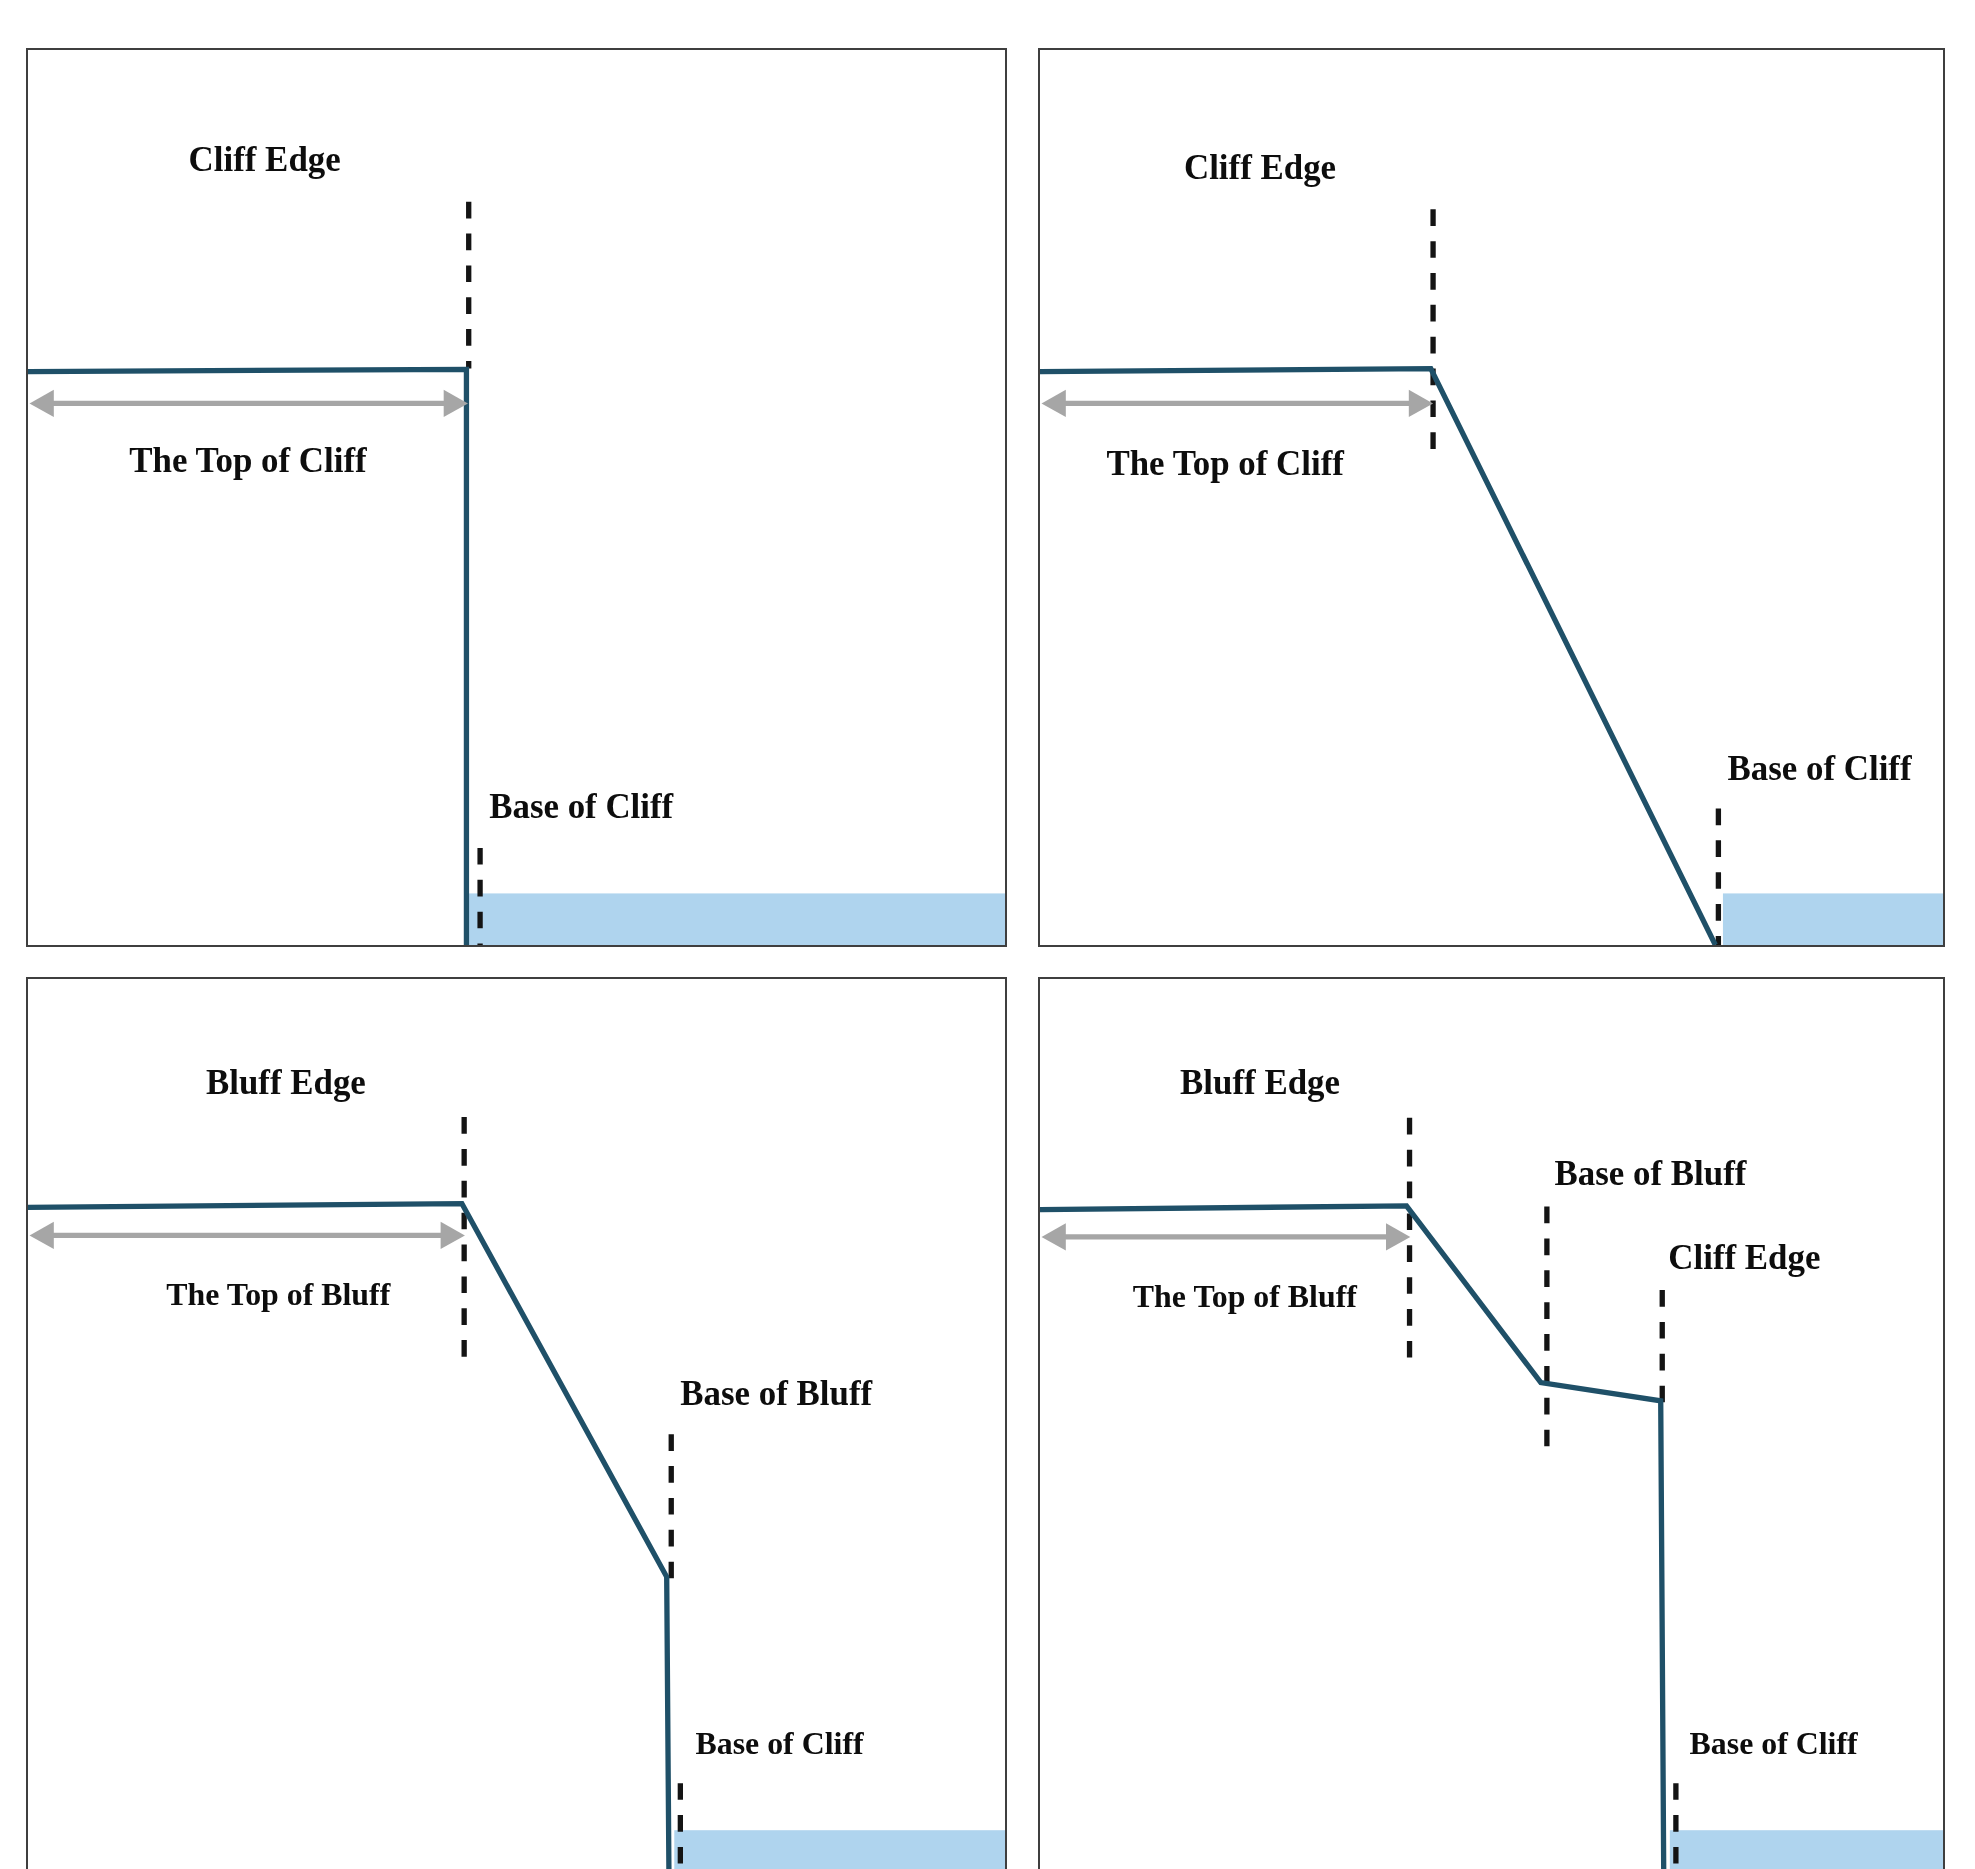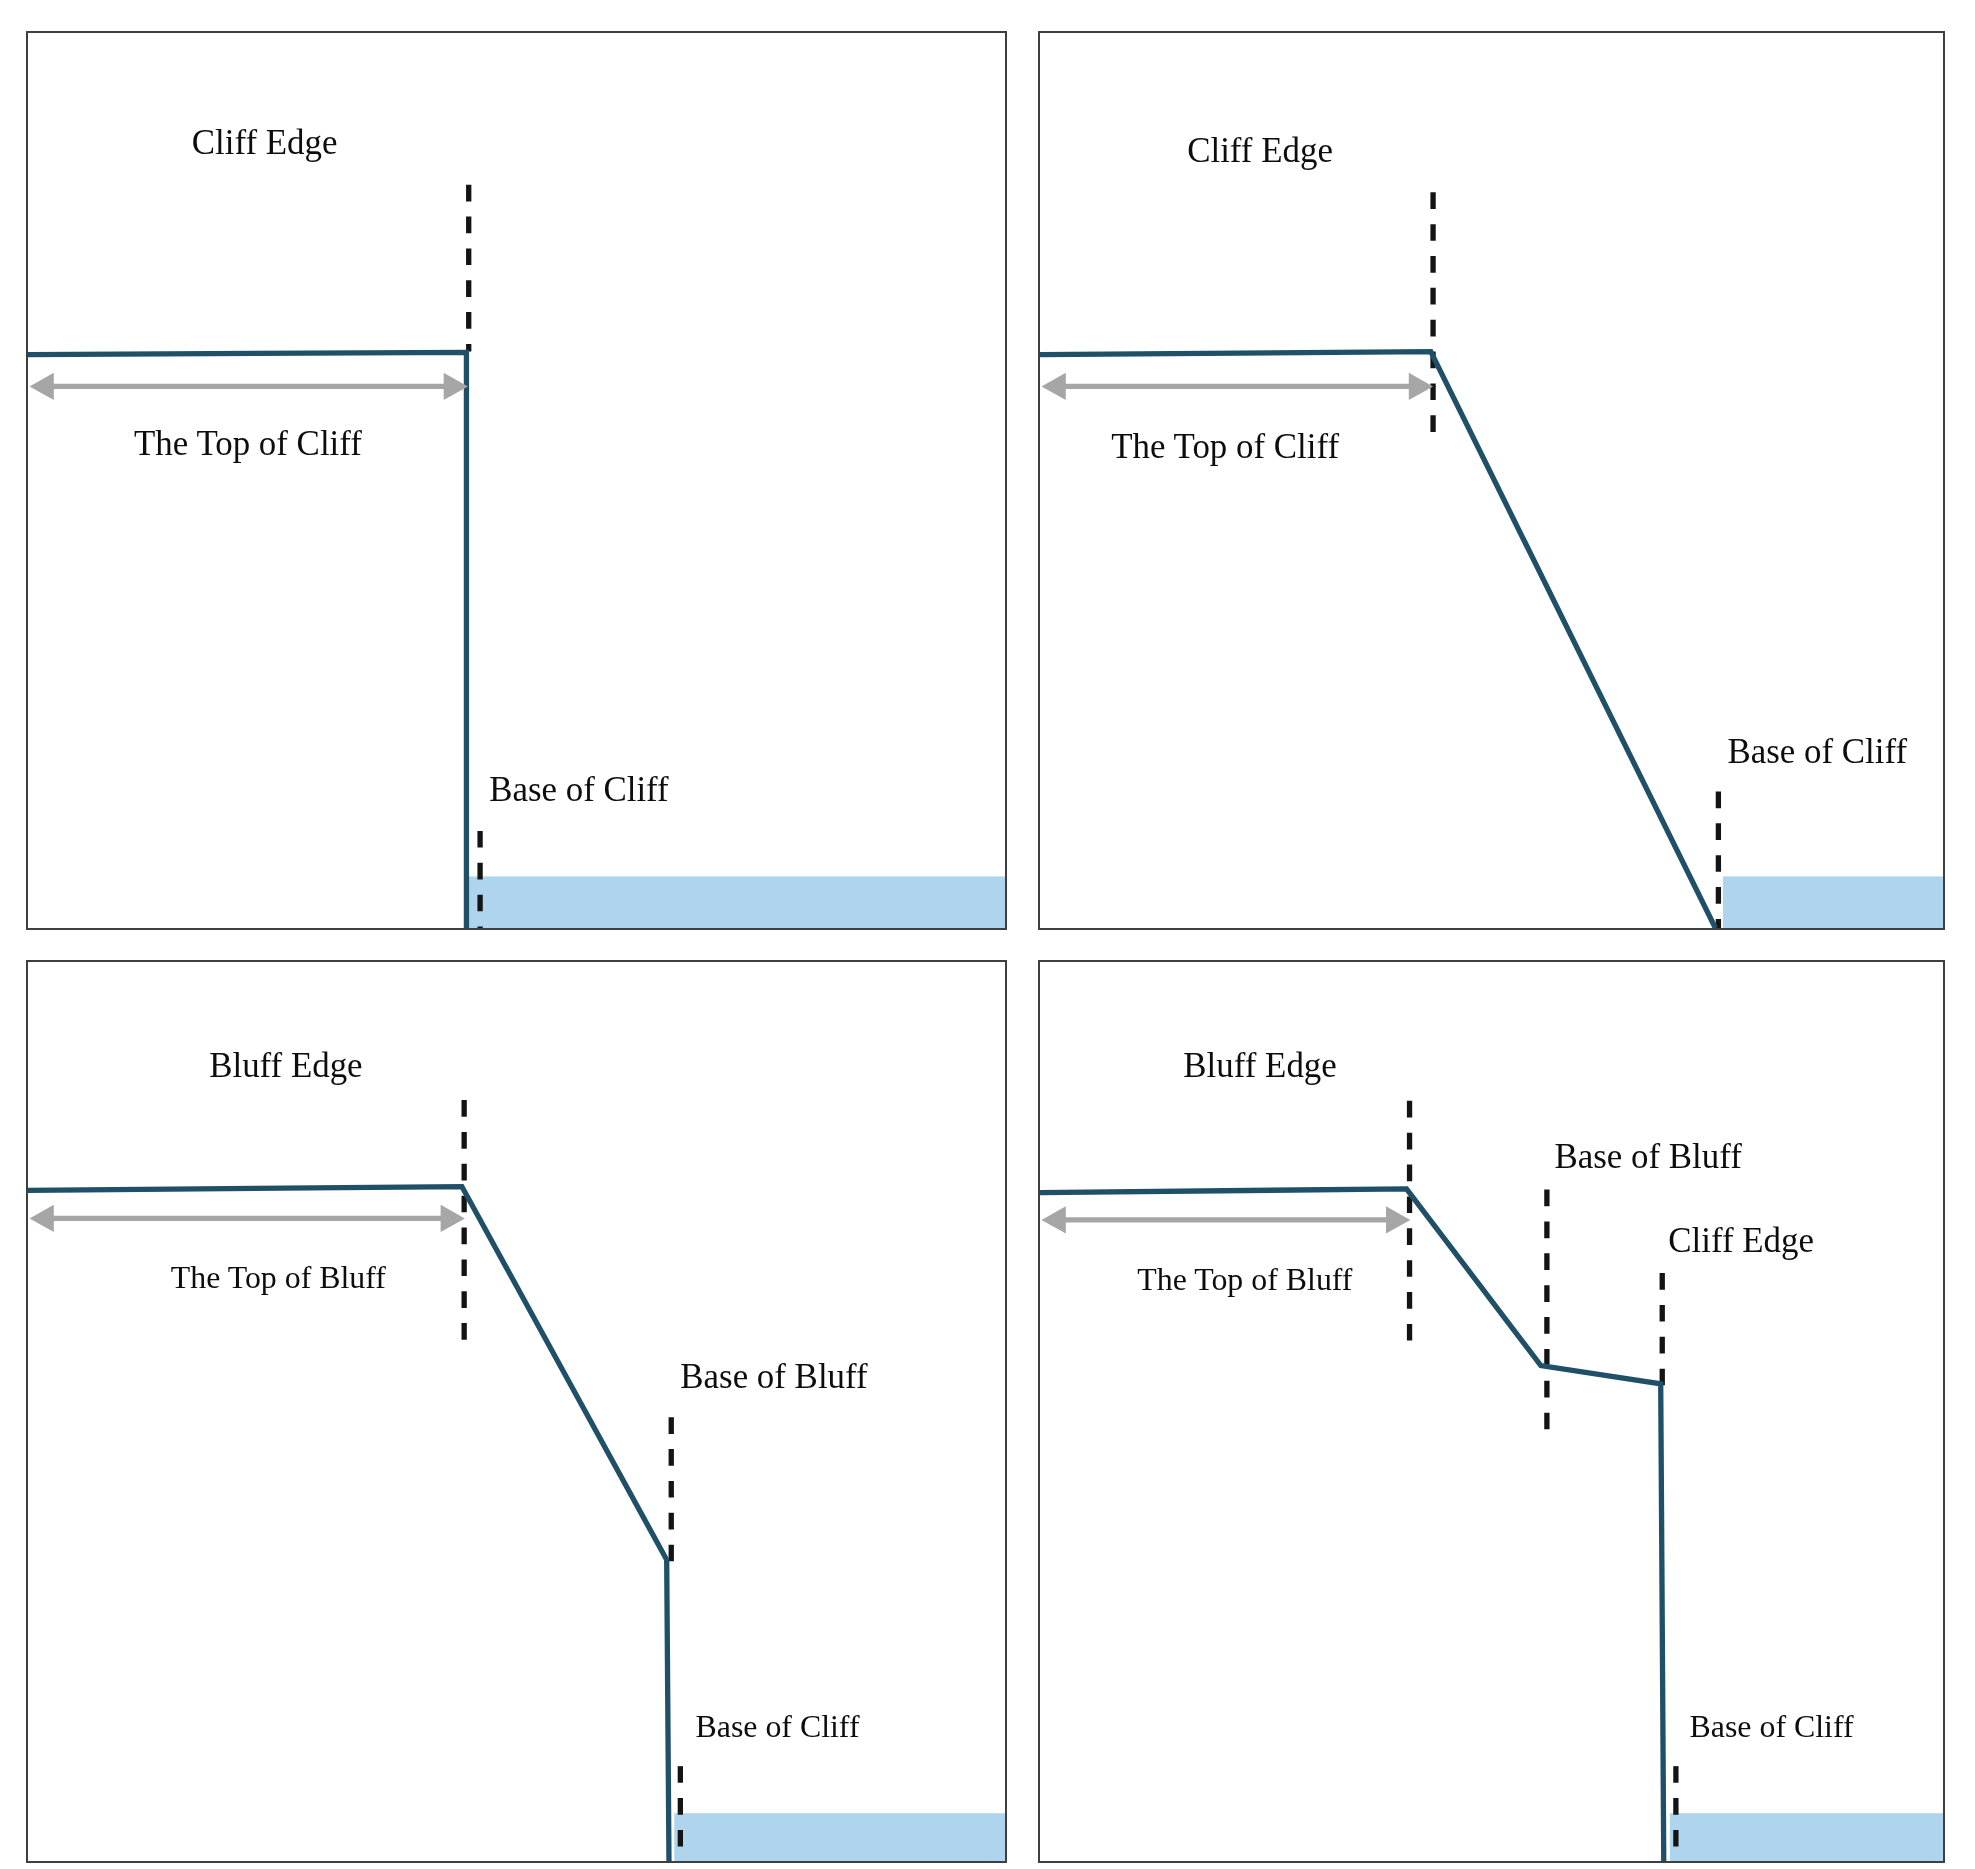--- a/index.html
+++ b/index.html
@@ -10,26 +10,27 @@
   body {
     width: 1975px;
     height: 1869px;
     font-family: "Liberation Serif", "DejaVu Serif", serif;
     position: relative;
     overflow: hidden;
   }
   #figure-grid {
     position: absolute;
     left: 0;
-    top: 0;
+    top: 17px;
     width: 1975px;
     height: 1664px;
     display: grid;
     grid-template-columns: 1018px 957px;
     grid-template-rows: 945px 924px;
+    font-weight: bold;
   }
   .panel-cell {
     position: relative;
   }
   .panel-frame {
     position: absolute;
     background: #ffffff;
     border: 2.3px solid #3f3f3f;
     box-sizing: border-box;
     overflow: hidden;

